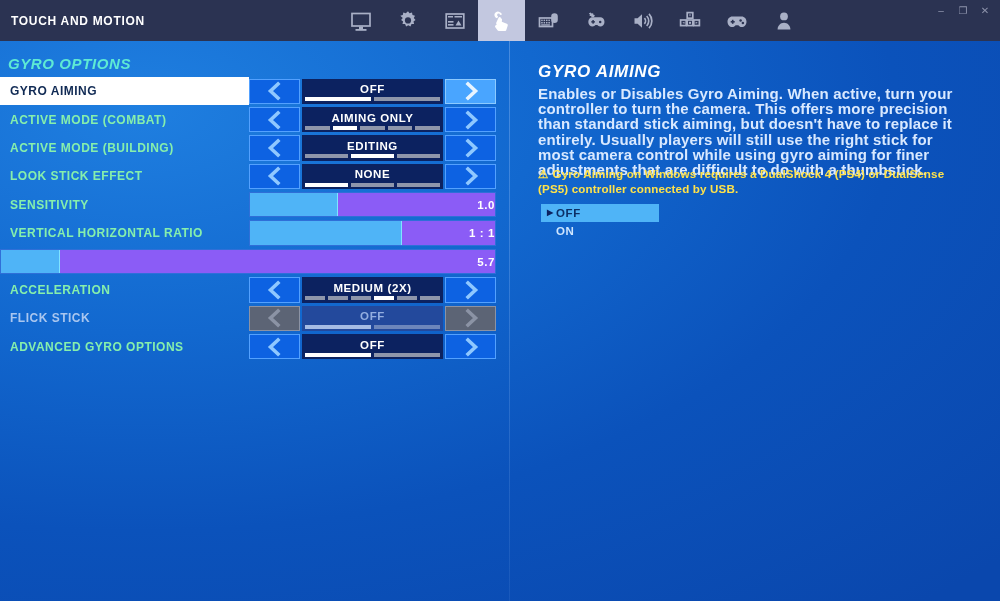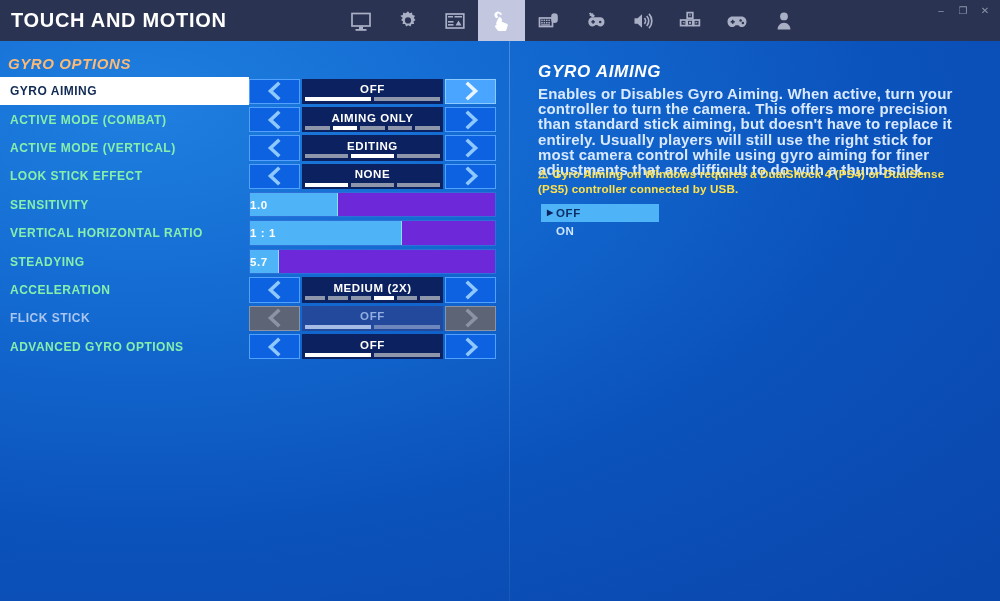--- a/index.html
+++ b/index.html
@@ -10,21 +10,21 @@
   }
   #app { position:relative; width:1000px; height:601px; overflow:hidden; }
 
   
   .titlebar {
     position:absolute; left:0; top:0; width:1000px; height:41px;
     background:#2b3352;
     display:flex; align-items:center;
   }
   .win-title {
-    color:#ffffff; font-size:20px; font-weight:bold;
+    color:#ffffff; font-size:12px; font-weight:bold;
     letter-spacing:0.7px; margin-left:11px; white-space:nowrap;
   }
   .tabbar { position:absolute; left:337px; top:0; height:41px; display:flex; align-items:stretch; }
   .tab {
     width:47px; height:41px;
     display:flex; align-items:center; justify-content:center;
   }
   .tab svg { display:block; }
   .tab .ic { fill:none; stroke:#a9b0c6; stroke-width:1.7; }
   .tab .icf { fill:#a9b0c6; stroke:none; }
@@ -43,21 +43,21 @@
   }
   .divider {
     position:absolute; left:509px; top:41px; width:1px; height:560px;
     background:linear-gradient(to bottom, rgba(150,190,245,0.40), rgba(150,190,245,0.10));
   }
 
   
   .left { position:absolute; left:0px; top:41px; width:509px; height:560px; }
   .section-head {
     position:absolute; left:8px; top:14px;
-    color:#fdba74; font-size:15px; font-weight:bold; font-style:italic;
+    color:#5eead4; font-size:15px; font-weight:bold; font-style:italic;
     letter-spacing:0.6px;
   }
   .rows { position:absolute; left:0px; top:36px; width:496px; }
 
   .row {
     position:relative; height:28.4px; width:496px;
     display:flex; align-items:stretch;
     margin-bottom:0px;
   }
   .row .label {
@@ -98,22 +98,22 @@
     display:flex; gap:3px;
   }
   .seg { flex:1 1 0; height:4px; background:#8e96ab; }
   .seg.on { background:#ffffff; }
   .valbox.off .seg { background:#6d86bb; }
   .valbox.off .seg.on { background:#a6bce4; }
 
   
   .slider {
     flex:1 1 auto; position:relative; margin:1.5px 0;
-    background:#6d28d9; border:1px solid #2f6fd8;
-    display:flex; align-items:center; justify-content:flex-start;
+    background:#8b5cf6; border:1px solid #2f6fd8;
+    display:flex; align-items:center; justify-content:flex-end;
   }
   .fill { position:absolute; left:0; top:0; bottom:0; background:#4fb4f7;
           border-right:1px solid #7fe4ff; }
   .slider .valtext { position:relative; top:0; z-index:2; }
 
   
   .right { position:absolute; left:538px; top:41px; width:462px; height:560px; }
   .det-title {
     position:absolute; left:0; top:21px;
     color:#ffffff; font-size:17px; font-weight:bold; font-style:italic;
@@ -305,21 +305,21 @@
               </div>
             </div>
             <div class="arrow">
               <svg width="22" height="22" viewBox="0 0 22 22">
                 <polyline class="ch" points="8,4 15.5,11 8,18"></polyline>
               </svg>
             </div>
           </div>
         </div>
         <div class="row">
-          <div class="label">ACTIVE MODE (VERTICAL)</div>
+          <div class="label">ACTIVE MODE (BUILDING)</div>
           <div class="ctrl">
             <div class="arrow">
               <svg width="22" height="22" viewBox="0 0 22 22">
                 <polyline class="ch" points="14,4 6.5,11 14,18"></polyline>
               </svg>
             </div>
             <div class="valbox">
               <div class="valtext">EDITING</div>
               <div class="segs">
                 <div class="seg"></div>
@@ -365,21 +365,20 @@
           </div>
         </div>
         <div class="row">
           <div class="label">VERTICAL HORIZONTAL RATIO</div>
           <div class="slider">
             <div class="fill" style="width: 62%;"></div>
             <div class="valtext">1 : 1</div>
           </div>
         </div>
         <div class="row">
-          <div class="label">STEADYING</div>
           <div class="slider">
             <div class="fill" style="width: 12%;"></div>
             <div class="valtext">5.7</div>
           </div>
         </div>
         <div class="row">
           <div class="label">ACCELERATION</div>
           <div class="ctrl">
             <div class="arrow">
               <svg width="22" height="22" viewBox="0 0 22 22">

